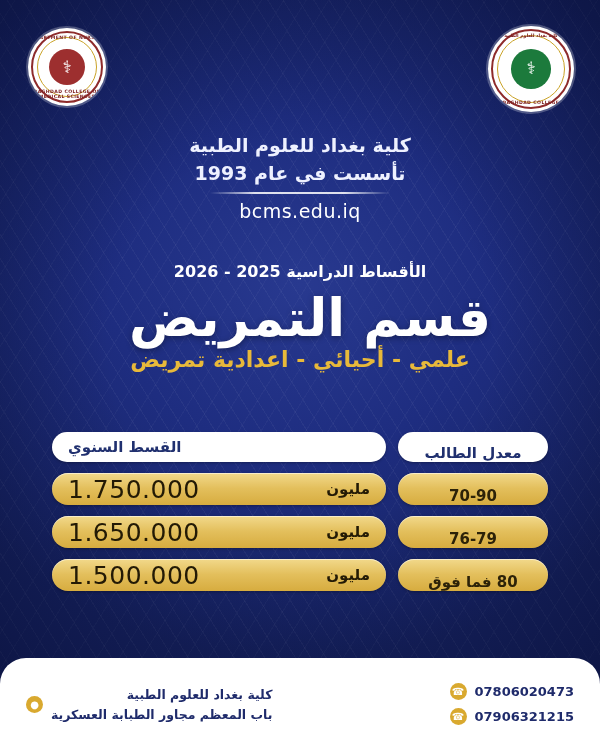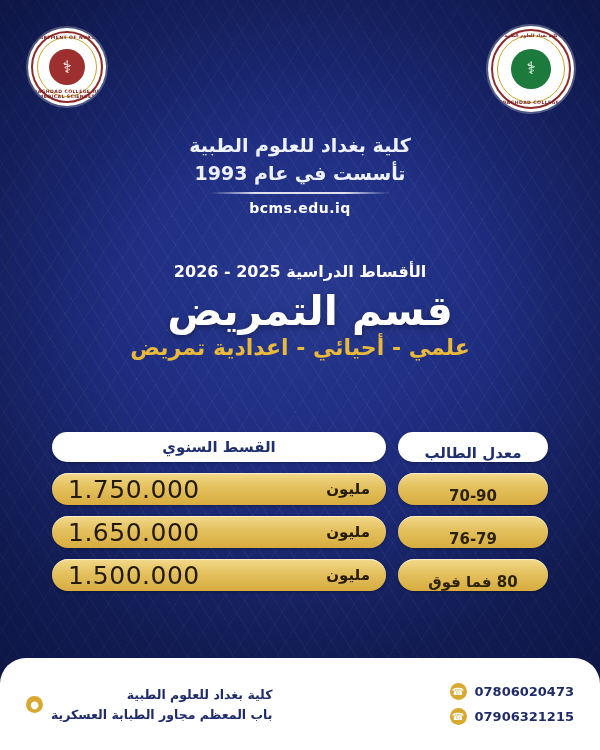--- a/index.html
+++ b/index.html
@@ -134,22 +134,22 @@
     margin-bottom: 6px;
     color: #eef1ff;
   }
   .header .line2 {
     font-size: 19px;
     font-weight: bold;
     margin-bottom: 8px;
     color: #eef1ff;
   }
   .header .site {
-    font-size: 14px;
-    font-weight: bold;
+    font-size: 19px;
+    font-weight: normal;
     color: #ffffff;
     letter-spacing: 0.5px;
   }
   .rule {
     width: 180px;
     height: 2px;
     background: linear-gradient(to right, rgba(255,255,255,0) 0%, rgba(255,255,255,0.85) 25%, rgba(255,255,255,0.85) 75%, rgba(255,255,255,0) 100%);
     margin: 5px auto 6px auto;
   }
 
@@ -161,21 +161,21 @@
     right: 0;
     text-align: center;
   }
   .title-year {
     font-size: 16px;
     font-weight: bold;
     color: #ffffff;
     letter-spacing: 0.2px;
   }
   .title-dept {
-    font-size: 41px;
+    font-size: 52px;
     font-weight: bold;
     color: #ffffff;
     letter-spacing: 3px;
     margin-top: 8px;
     line-height: 1.12;
     text-shadow: 0 2px 6px rgba(0,0,0,0.35);
     padding-left: 20px;
   }
   .title-sub {
     margin-top: 0;
@@ -227,21 +227,21 @@
     box-shadow: inset 0 1px 0 rgba(255,255,255,0.55), 0 1px 3px rgba(0,0,0,0.3);
   }
   .head .cell {
     background: #ffffff;
     color: #20306f;
     height: 30px;
     font-size: 15px;
     font-weight: bold;
     box-shadow: 0 1px 3px rgba(0,0,0,0.3);
   }
-  .head .cell-fee { justify-content: center; }
+  .head .cell-fee { justify-content: flex-end; }
   .fee-amount {
     font-size: 25px;
     font-weight: normal;
     letter-spacing: 0.5px;
     color: #231a05;
   }
   .fee-unit {
     font-size: 15px;
     font-weight: bold;
     letter-spacing: 4px;

